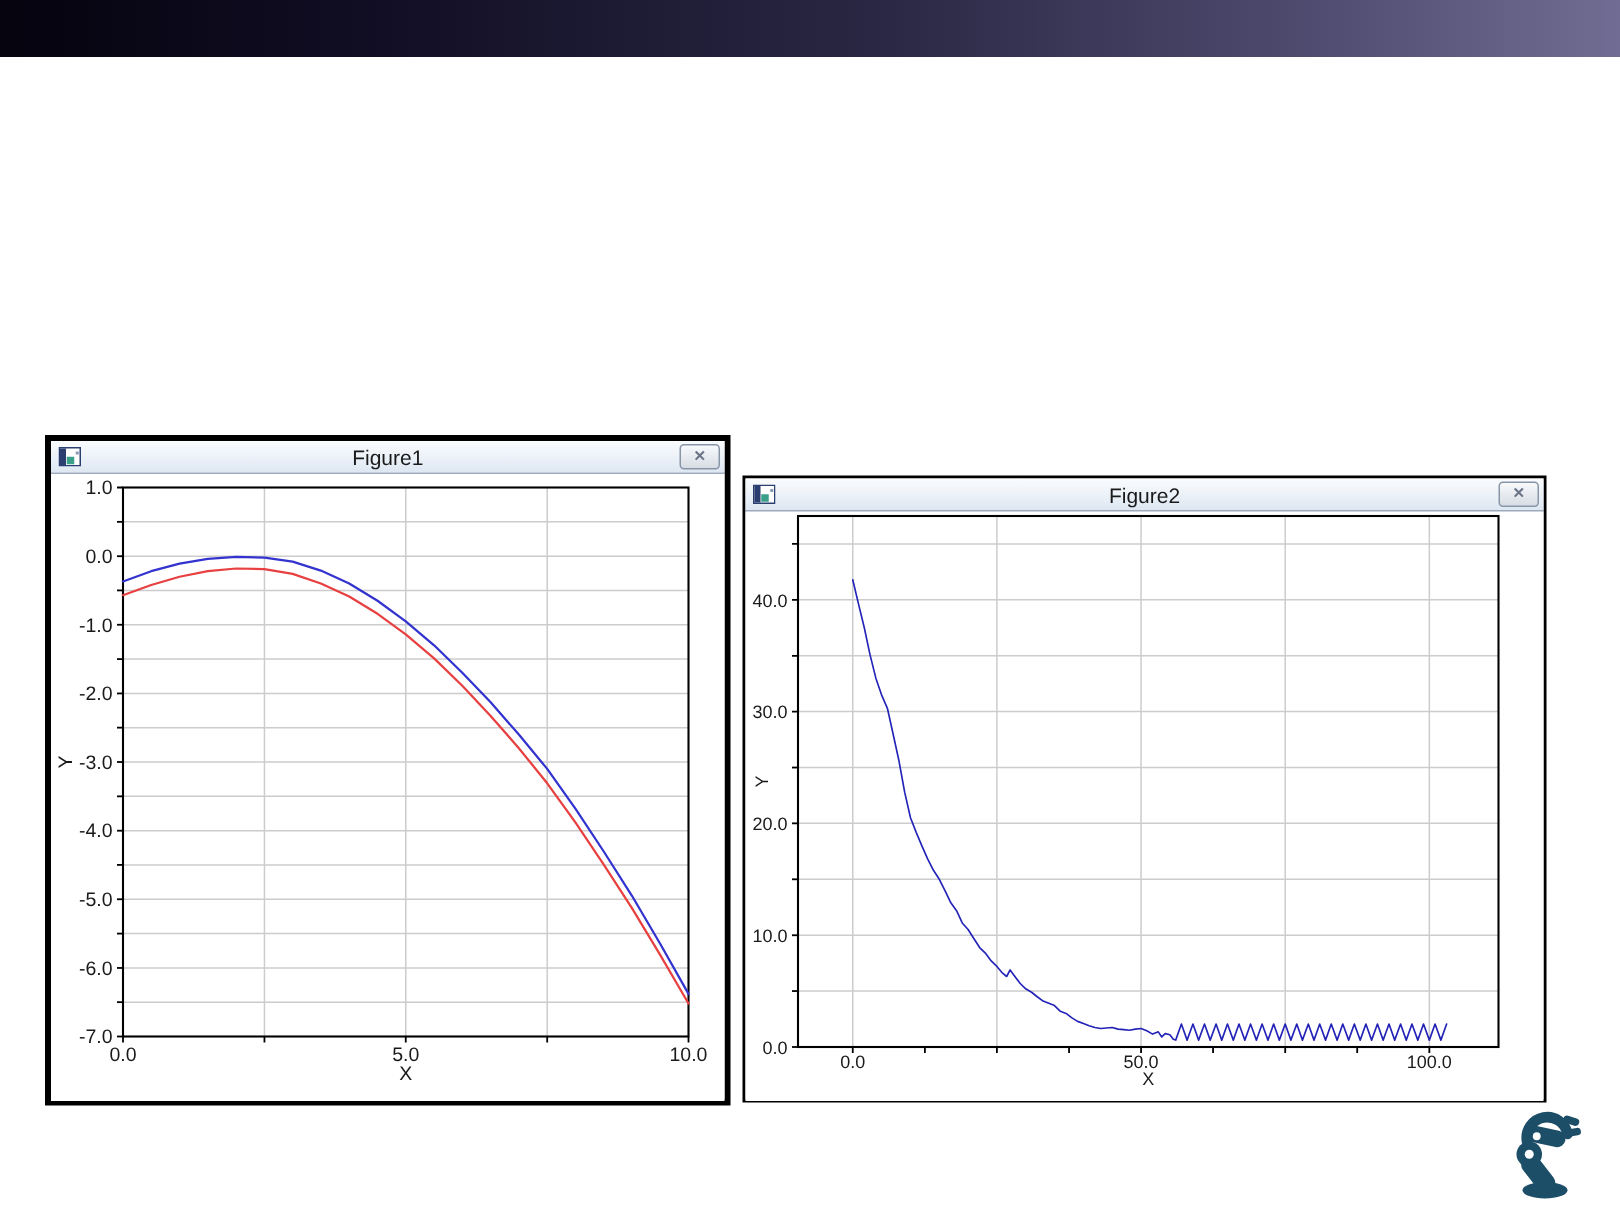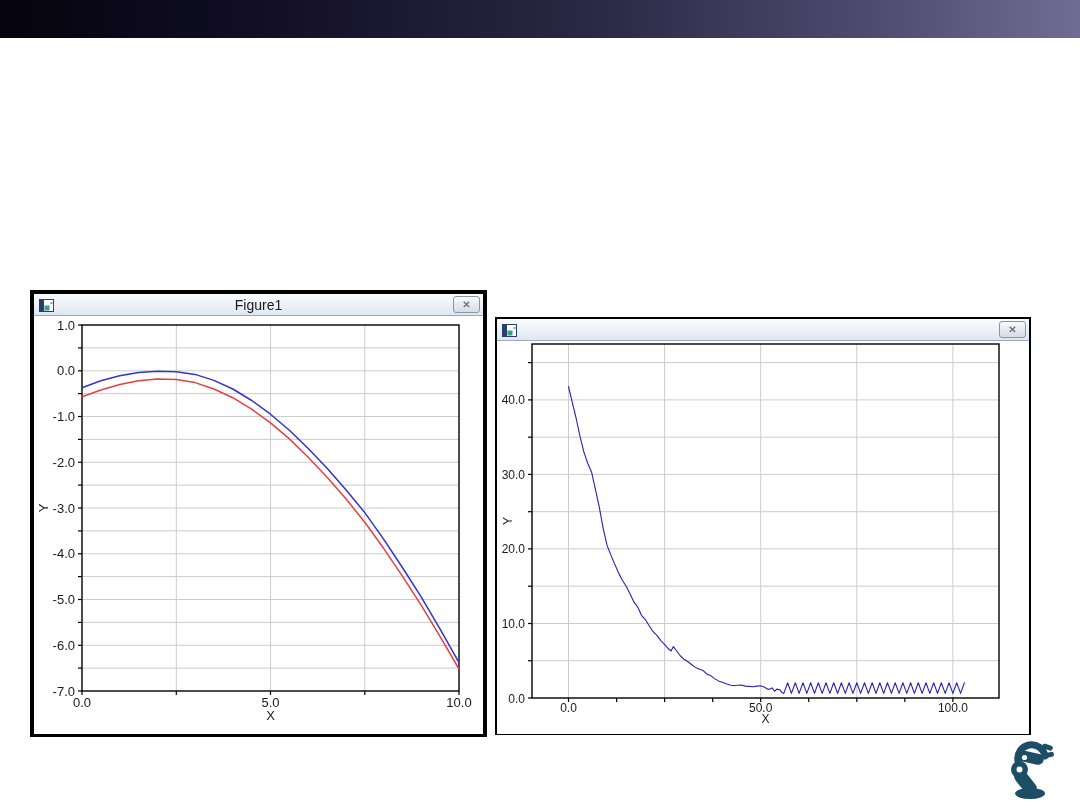--- a/index.html
+++ b/index.html
@@ -114,20 +114,21 @@
   <section class="window fig2">
     <div class="titlebar">
       <span class="win-icon">
         <svg width="15" height="13" viewBox="0 0 15 13">
           <rect x="0.5" y="0.5" width="14" height="12" fill="#ffffff" stroke="#2a3f6f"></rect>
           <rect x="1" y="1" width="4" height="11" fill="#2a3f6f"></rect>
           <rect x="5.5" y="6.5" width="5" height="5" fill="#3aa08a"></rect>
           <rect x="11.5" y="3" width="2" height="2" fill="#8a98b5"></rect>
         </svg>
       </span>
+      <span class="title">Figure2</span>
       <button class="close-btn">✕</button>
     </div>
     <div class="plot-area">
       <svg class="chart" id="chart1" width="532" height="393" viewBox="0 0 532 393">
           <line x1="71.5" y1="3" x2="71.5" y2="357" stroke="#cccccc" stroke-width="1"></line>
           <line x1="167.6" y1="3" x2="167.6" y2="357" stroke="#cccccc" stroke-width="1"></line>
           <line x1="263.7" y1="3" x2="263.7" y2="357" stroke="#cccccc" stroke-width="1"></line>
           <line x1="359.8" y1="3" x2="359.8" y2="357" stroke="#cccccc" stroke-width="1"></line>
           <line x1="455.9" y1="3" x2="455.9" y2="357" stroke="#cccccc" stroke-width="1"></line>
           <line x1="35" y1="319.7" x2="502" y2="319.7" stroke="#cccccc" stroke-width="1"></line>

